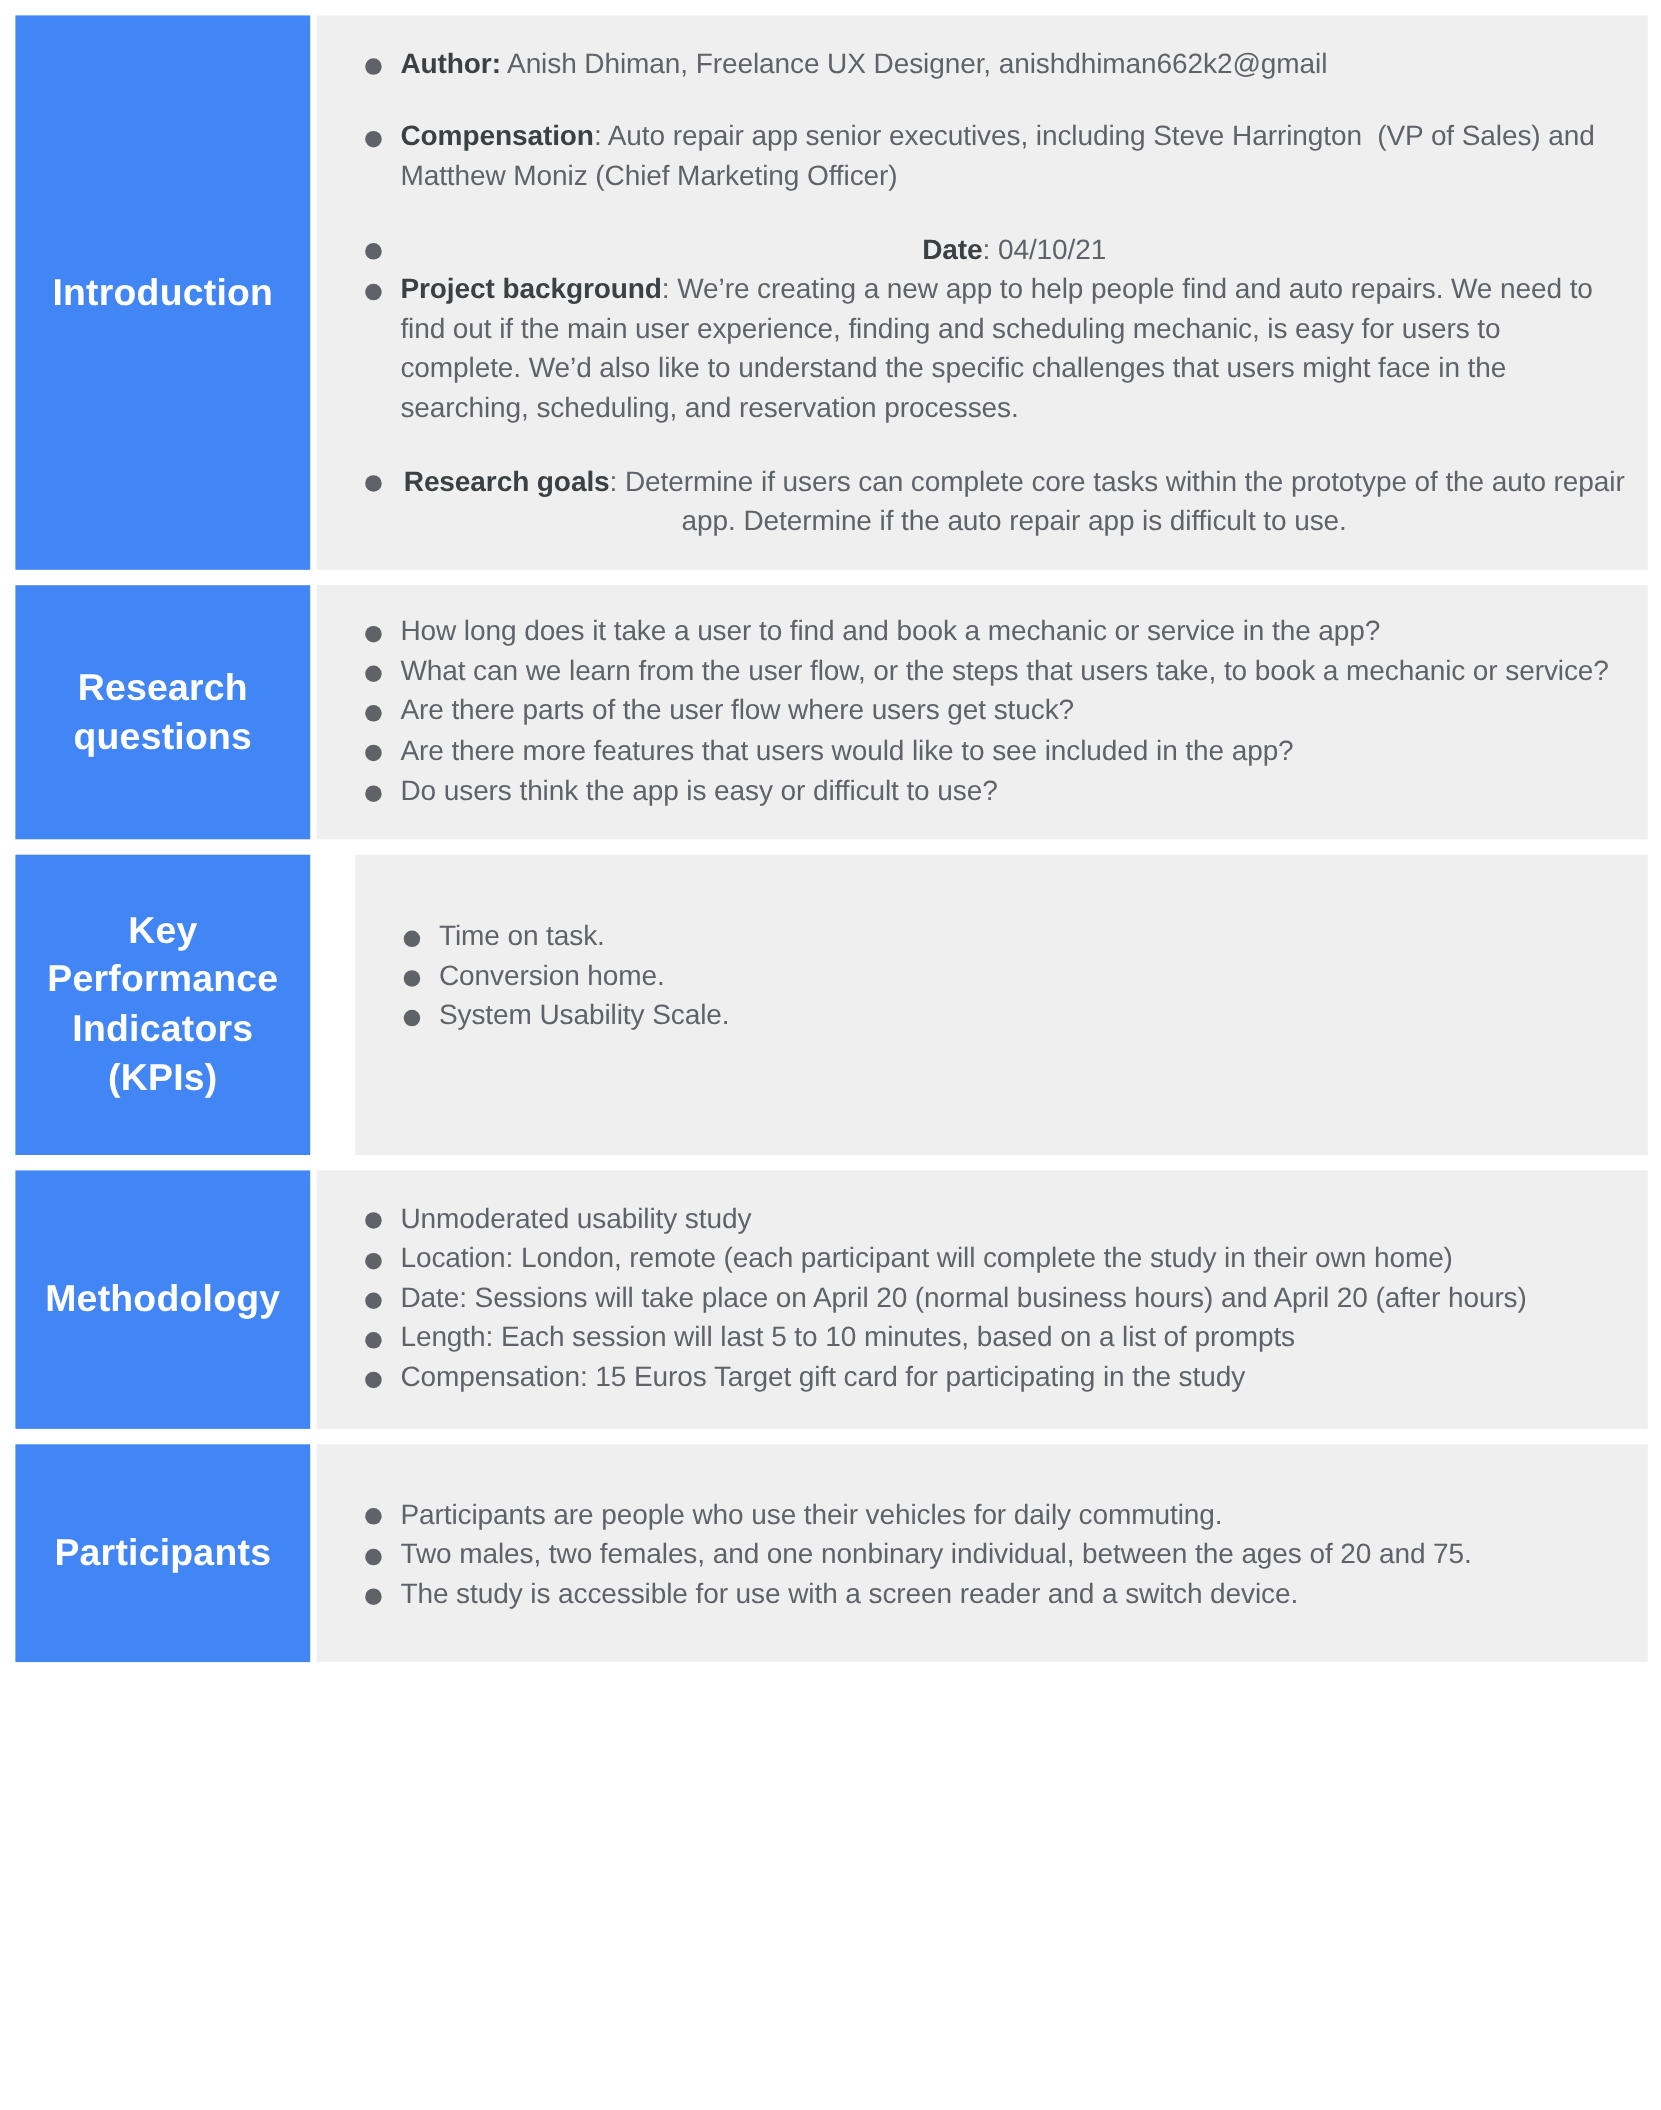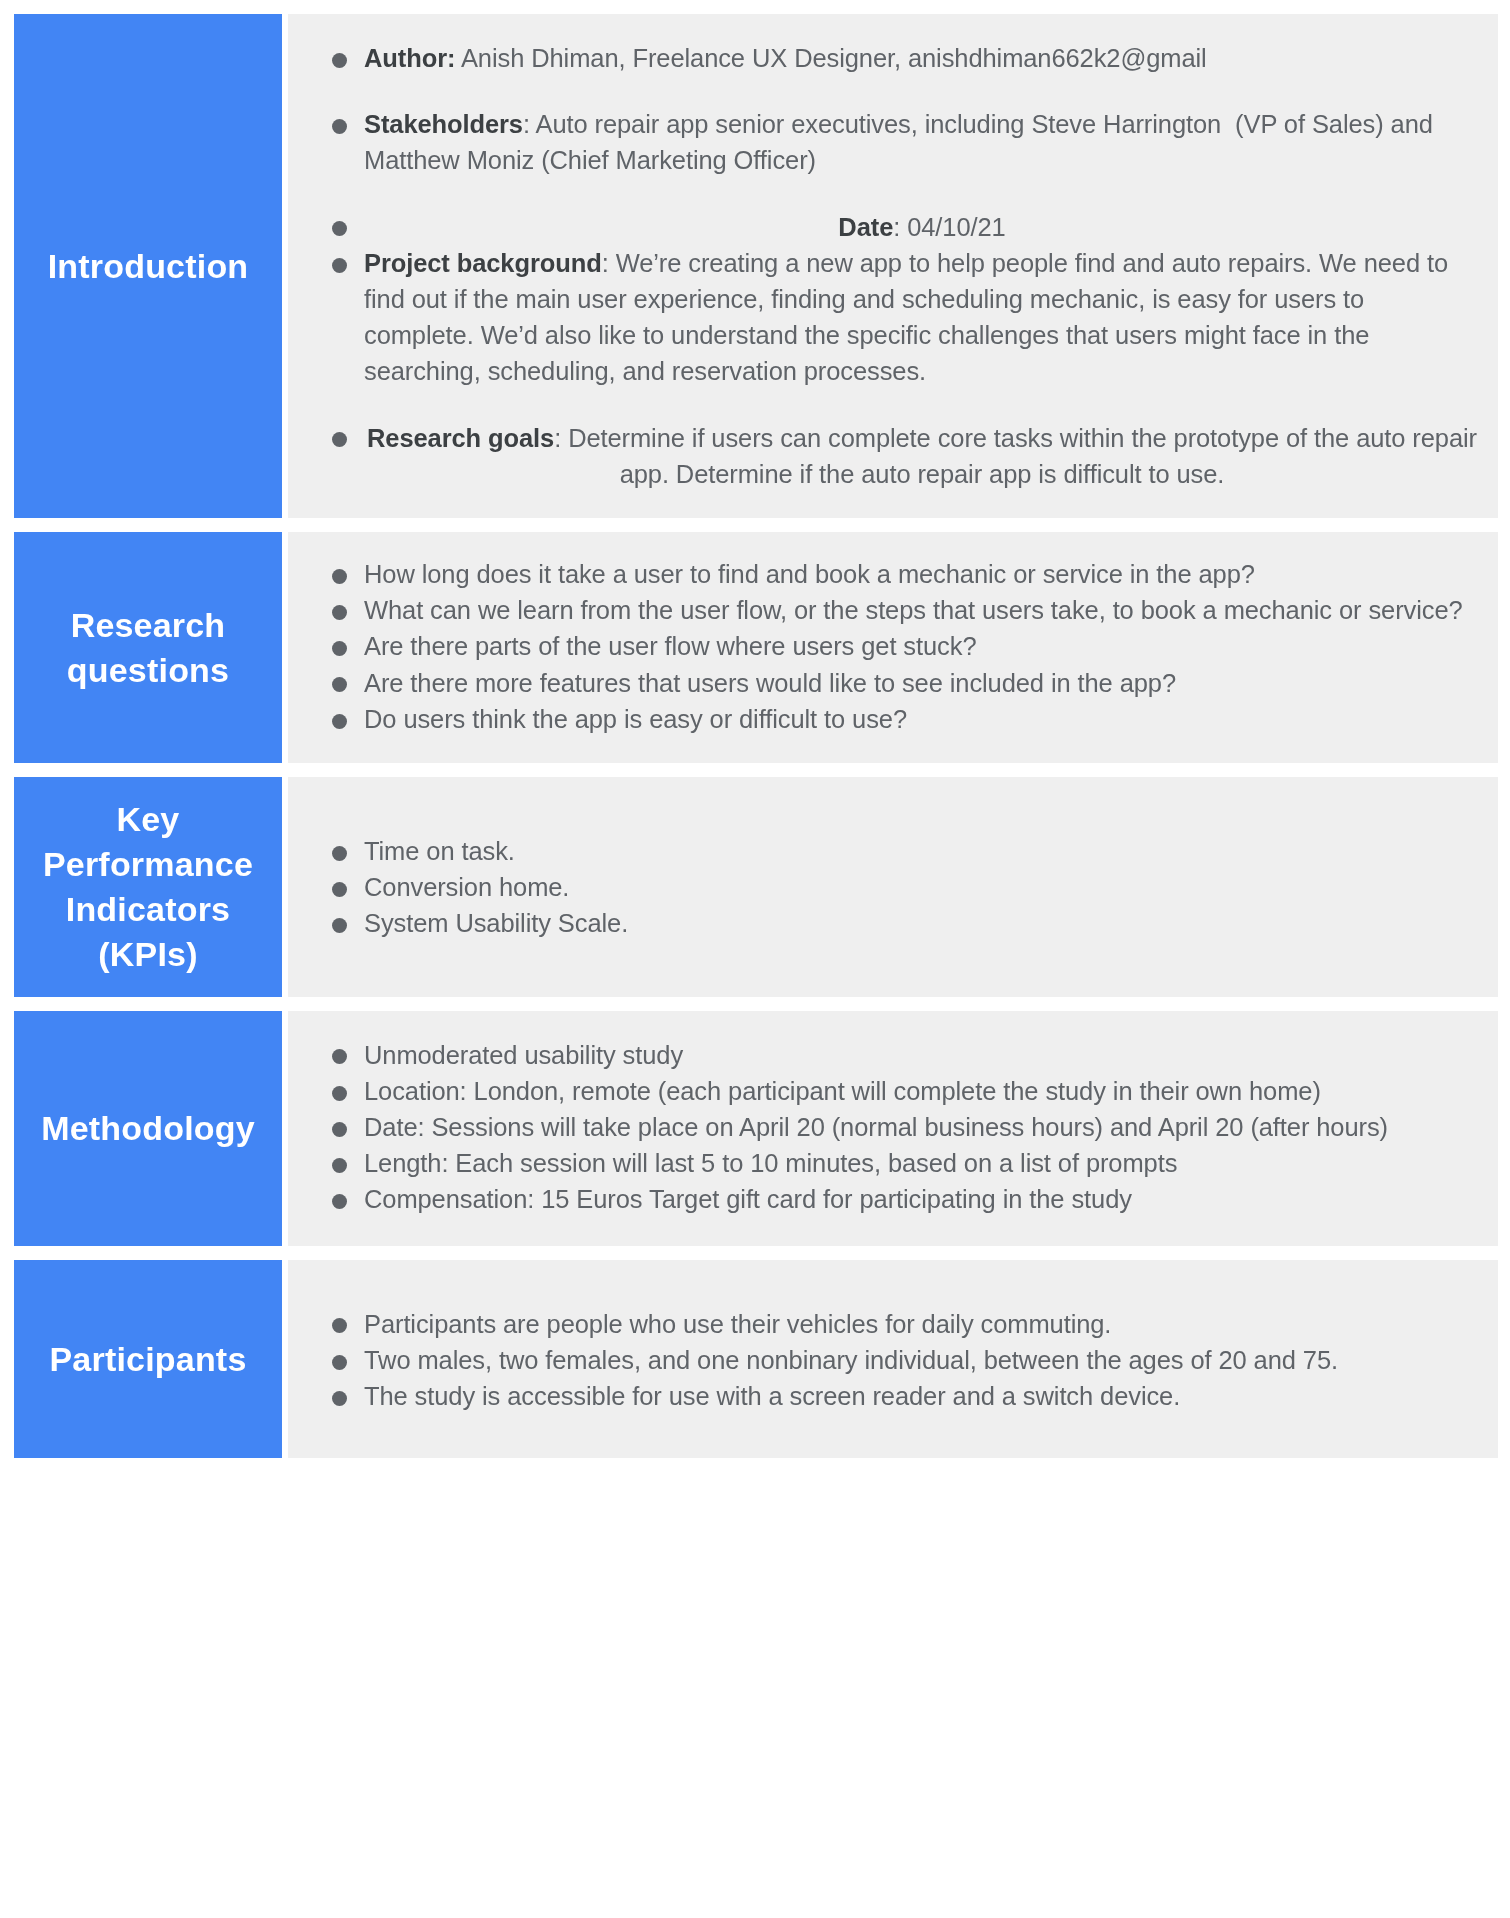--- a/index.html
+++ b/index.html
@@ -71,36 +71,36 @@
   li b, li .lead {
     color: #3c4043;
     font-weight: bold;
   }
   .sp-none > li { margin-bottom: 0; }
   .gap-after { margin-bottom: 30px !important; }
   .no-gap { margin-bottom: 0 !important; text-align: center; }
 
   .row-intro .content-cell { padding-top: 26px; padding-bottom: 26px; }
   .row-intro .label-cell { align-items: center; }
-  .row-kpi .content-cell { padding-top: 56px; padding-bottom: 55px; }
+  .row-kpi .content-cell { padding-top: 56px; padding-bottom: 108px; margin-left: 35px; }
   .row-rq .content-cell { padding-top: 24px; padding-bottom: 26px; }
   .row-method .content-cell { padding-top: 26px; padding-bottom: 28px; }
   .row-part .content-cell { padding-top: 46px; padding-bottom: 44px; }
 </style>
 </head>
 <body>
 
 <div class="doc">
 
   <div class="row row-intro">
     <div class="label-cell">Introduction</div>
     <div class="content-cell">
       <ul class="bullets sp-none">
         <li class="gap-after"><b>Author:</b><span> Anish Dhiman, Freelance UX Designer, anishdhiman662k2@gmail</span></li>
-        <li class="gap-after"><b>Stakeholders</b><span>: Auto repair app senior executives, including Steve Harrington  (VP of Sales) and Matthew Moniz (Chief Marketing Officer)</span></li>
+        <li class="gap-after"><b>Compensation</b><span>: Auto repair app senior executives, including Steve Harrington  (VP of Sales) and Matthew Moniz (Chief Marketing Officer)</span></li>
         <li class="no-gap"><b>Date</b><span>: 04/10/21</span></li>
         <li class="gap-after"><b>Project background</b><span>: We’re creating a new app to help people find and auto repairs. We need to find out if the main user experience, finding and scheduling mechanic, is easy for users to complete. We’d also like to understand the specific challenges that users might face in the searching, scheduling, and reservation processes.</span></li>
         <li class="no-gap"><b>Research goals</b><span>: Determine if users can complete core tasks within the prototype of the auto repair app. Determine if the auto repair app is difficult to use.</span></li>
       </ul>
     </div>
   </div>
 
   <div class="row row-rq">
     <div class="label-cell">Research questions</div>
     <div class="content-cell">

